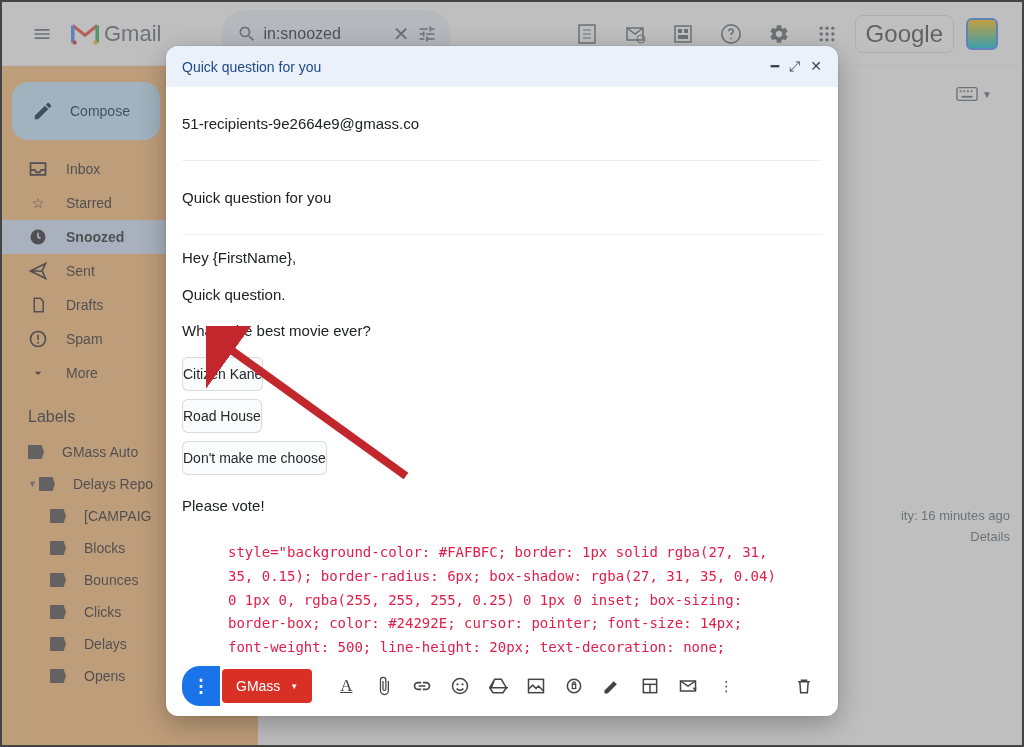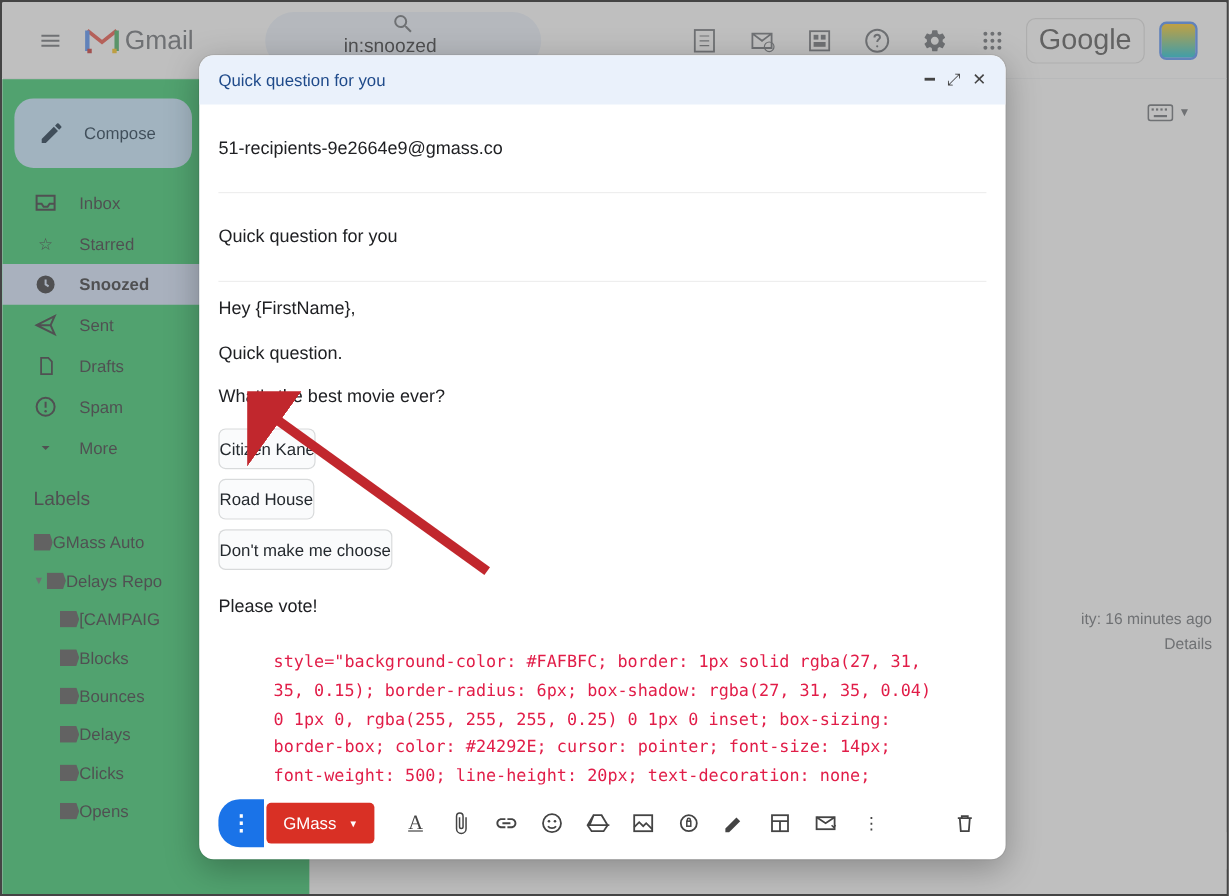--- a/index.html
+++ b/index.html
@@ -8,40 +8,40 @@
     
     .dim-overlay { position: absolute; top: 0; left: 0; right: 0; bottom: 0; background: rgba(128,128,128,0.5); z-index: 50; pointer-events: none; }
     
     
     .header { height: 64px; display: flex; align-items: center; padding: 0 16px; border-bottom: 1px solid #f1f3f4; background: #fff; position: relative; z-index: 10; }
     .menu-btn { width: 48px; height: 48px; display: flex; align-items: center; justify-content: center; color: #5f6368; cursor: pointer; border-radius: 50%; }
     .gmail-logo { display: flex; align-items: center; margin-left: 4px; }
     .gmail-logo svg { width: 30px; height: 22px; }
     .gmail-logo span { font-size: 22px; color: #5f6368; margin-left: 4px; font-family: 'Product Sans', Arial, sans-serif; }
     .search-wrap { flex: 1; display: flex; justify-content: flex-start; margin-left: 60px; }
-    .search-bar { background: #eaf1fb; border-radius: 28px; height: 48px; width: 230px; display: flex; align-items: center; padding: 0 10px; flex-direction: column; }
+    .search-bar { background: #eaf1fb; border-radius: 28px; height: 48px; width: 230px; display: flex; align-items: center; padding: 0 10px; }
     .search-bar .search-icon { color: #5f6368; padding: 0 6px; }
     .search-bar input { border: none; background: transparent; font-size: 16px; color: #202124; flex: 1; outline: none; width: 100px; }
     .search-bar .xicon { color: #5f6368; padding: 0 4px; font-size: 20px; }
     .search-bar .tune { color: #5f6368; padding: 0 4px; }
     .header-right { display: flex; align-items: center; gap: 8px; padding-right: 8px; }
     .hicon { width: 40px; height: 40px; display: flex; align-items: center; justify-content: center; color: #5f6368; border-radius: 50%; cursor: pointer; }
     .google-wordmark { font-size: 24px; color: #444; border: 1px solid #ddd; border-radius: 8px; padding: 4px 10px; background: #fff; font-family: Arial, sans-serif; }
     .avatar { width: 32px; height: 32px; border-radius: 6px; background: linear-gradient(180deg, #ffc107 0%, #00bcd4 100%); margin-left: 4px; border: 2px solid #4285f4; }
     
     
     .main { display: flex; height: calc(100% - 64px); position: relative; z-index: 10; }
     
-    .sidebar { width: 256px; padding-top: 8px; background: #22c55e; }
+    .sidebar { width: 256px; padding-top: 8px; background: #fdba74; }
     .compose-btn { display: flex; align-items: center; gap: 16px; background: #c2e7ff; border-radius: 16px; padding: 18px 20px; margin: 8px 8px 12px 10px; width: 148px; cursor: pointer; font-size: 14px; font-weight: 500; color: #001d35; }
     .nav-item { display: flex; align-items: center; gap: 18px; padding: 6px 12px 6px 26px; border-radius: 0 18px 18px 0; margin-right: 12px; color: #202124; cursor: pointer; height: 34px; }
     .nav-item.active { background: #d3e3fd; font-weight: 700; }
     .nav-item .nicon { width: 20px; display: flex; align-items: center; justify-content: center; color: #202124; }
     .labels-head { font-size: 16px; font-weight: 500; padding: 18px 0 10px 26px; color: #202124; }
-    .label-item { display: flex; align-items: center; padding: 6px 12px 6px 26px; cursor: pointer; height: 32px; }
+    .label-item { display: flex; align-items: center; gap: 18px; padding: 6px 12px 6px 26px; cursor: pointer; height: 32px; }
     .label-item.sub { padding-left: 48px; }
     .tag { width: 16px; height: 14px; background: #444; clip-path: polygon(0 0, 85% 0, 100% 50%, 85% 100%, 0 100%); }
     .caret-tag { display: flex; align-items: center; gap: 2px; }
     .caret-tag::before { content: '▼'; font-size: 9px; color: #5f6368; }
     
     .content { flex: 1; position: relative; background: #fff; }
     .input-tools { position: absolute; right: 30px; top: 20px; display: flex; align-items: center; color: #5f6368; gap: 4px; }
     .activity { position: absolute; right: 12px; top: 440px; text-align: right; color: #5f6368; line-height: 1.6; font-size: 13px; }
     .count-269 { position: absolute; left: 226px; top: 650px; color: #5f6368; font-size: 12px; }
     .side-caret { position: absolute; right: 0; bottom: 20px; width: 28px; height: 32px; background: #fff; border: 1px solid #ddd; border-right: none; border-radius: 18px 0 0 18px; display: flex; align-items: center; justify-content: center; box-shadow: 0 1px 3px rgba(0,0,0,0.2); color: #5f6368; }
@@ -240,25 +240,25 @@
     <div class="label-item sub">
         <span class="tag"></span>
         <span>Blocks</span>
       </div>
     <div class="label-item sub">
         <span class="tag"></span>
         <span>Bounces</span>
       </div>
     <div class="label-item sub">
         <span class="tag"></span>
+        <span>Clicks</span>
+      </div>
+    <div class="label-item sub">
+        <span class="tag"></span>
         <span>Delays</span>
-      </div>
-    <div class="label-item sub">
-        <span class="tag"></span>
-        <span>Clicks</span>
       </div>
     <div class="label-item sub">
         <span class="tag"></span>
         <span>Opens</span>
       </div>
   </div>
 
   <div class="content">
     <div class="input-tools">
       <svg width="22" height="16" viewBox="0 0 24 16">

